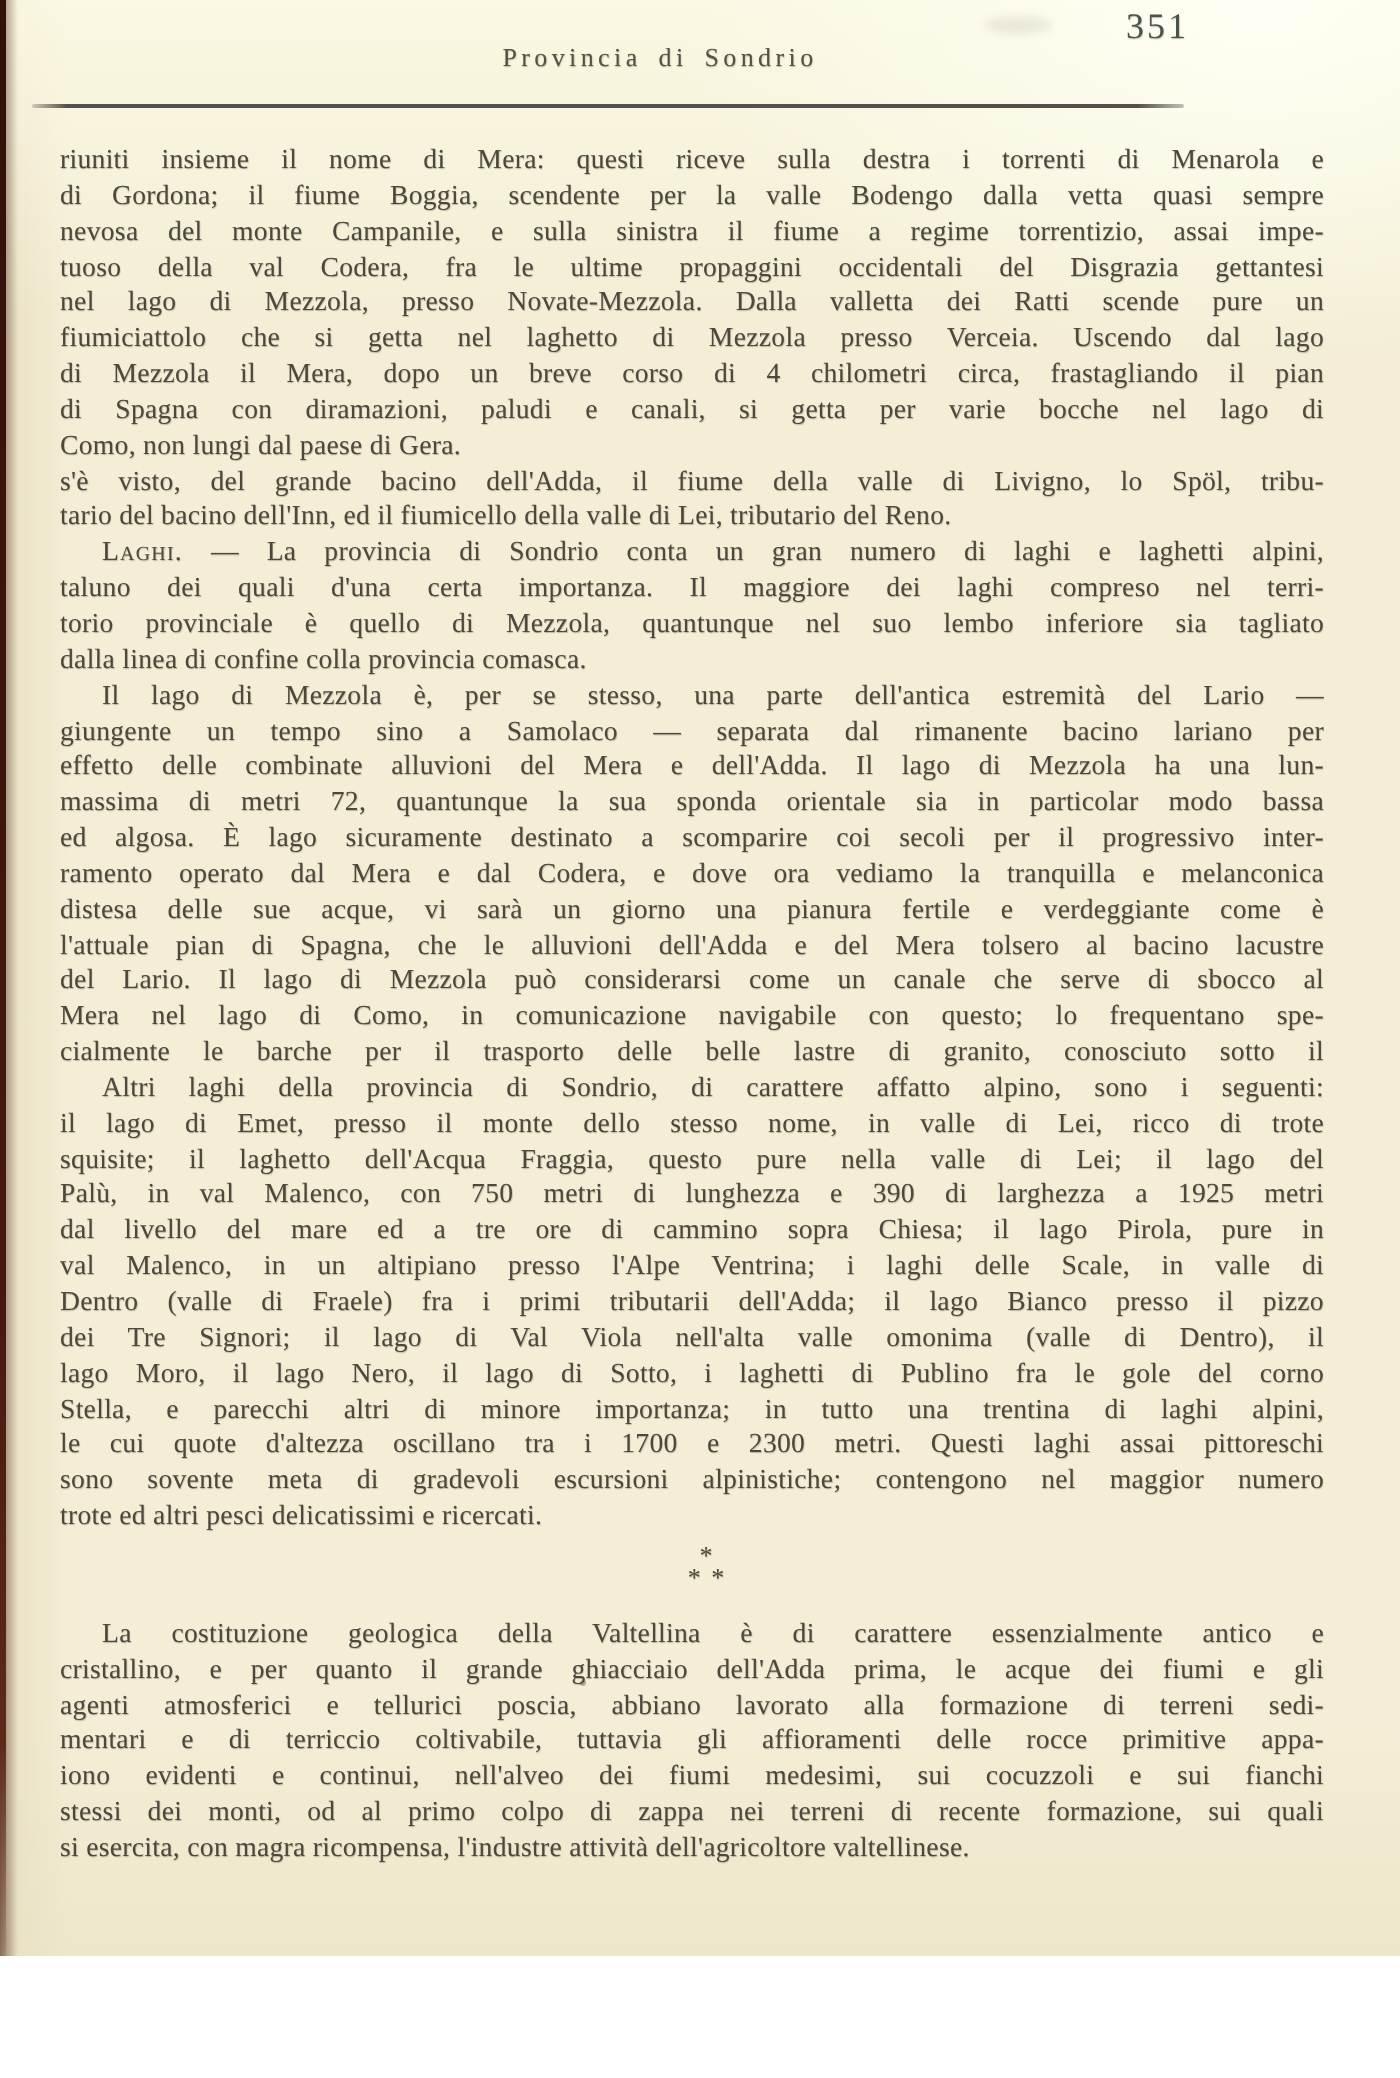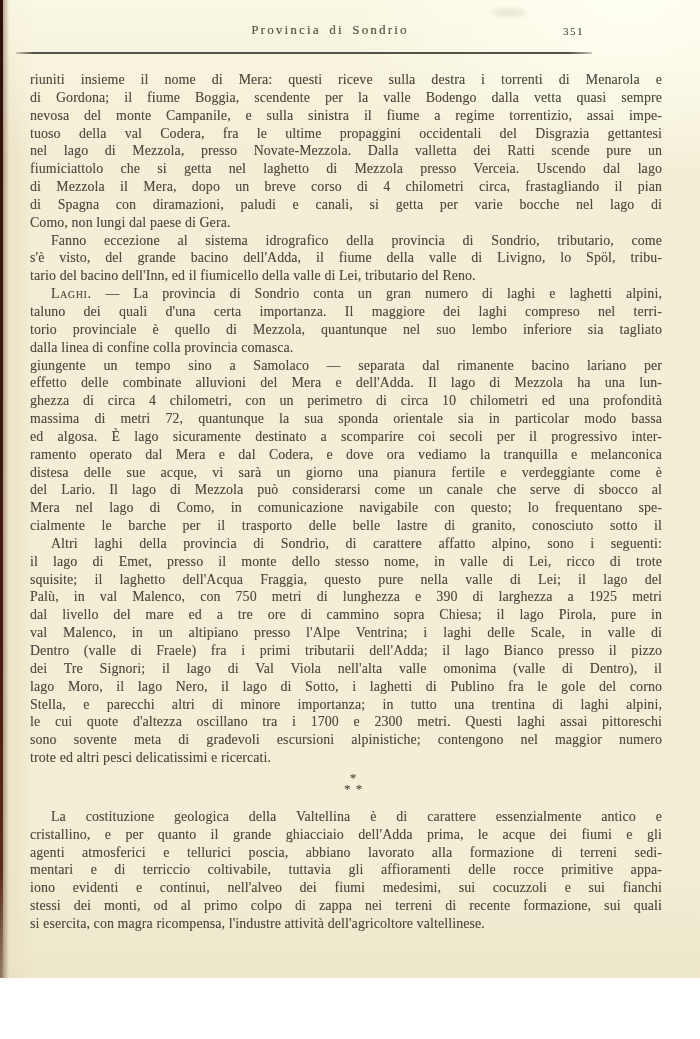--- a/index.html
+++ b/index.html
@@ -46,22 +46,22 @@
   .running-title {
     display: inline-block;
     font-size: 13px;
     letter-spacing: 2.2px;
     word-spacing: 3px;
     color: #575046;
     text-shadow: 0.3px 0.3px 0.6px rgba(87,80,70,0.4);
   }
   .page-number {
     position: absolute;
-    top: 25px; left: 563px;
-    font-size: 11px;
+    top: 3px; left: 563px;
+    font-size: 18px;
     letter-spacing: 1.5px;
     color: #4b544c;
     text-shadow: 0.3px 0.3px 0.6px rgba(75,84,76,0.4);
   }
   .header-rule {
     position: absolute;
     top: 52px; left: 16px;
     width: 576px; height: 2px;
     background: linear-gradient(to right, rgba(86,82,74,0.25), #55514a 3%, #55514a 96%, rgba(86,82,74,0.35));
     border-radius: 1px;
@@ -142,38 +142,38 @@
         <div class="line"><span>di Gordona; il fiume Boggia, scendente per la valle Bodengo dalla vetta quasi sempre</span></div>
         <div class="line"><span>nevosa del monte Campanile, e sulla sinistra il fiume a regime torrentizio, assai impe-</span></div>
         <div class="line"><span>tuoso della val Codera, fra le ultime propaggini occidentali del Disgrazia gettantesi</span></div>
         <div class="line"><span>nel lago di Mezzola, presso Novate-Mezzola. Dalla valletta dei Ratti scende pure un</span></div>
         <div class="line"><span>fiumiciattolo che si getta nel laghetto di Mezzola presso Verceia. Uscendo dal lago</span></div>
         <div class="line"><span>di Mezzola il Mera, dopo un breve corso di 4 chilometri circa, frastagliando il pian</span></div>
         <div class="line"><span>di Spagna con diramazioni, paludi e canali, si getta per varie bocche nel lago di</span></div>
         <div class="line last"><span>Como, non lungi dal paese di Gera.</span></div>
       </div>
       <div class="para indent">
-        <div class="line first"><span>Fanno eccezione al sistema idrografico della provincia di Sondrio, tributario, come</span></div>
         <div class="line"><span>s'è visto, del grande bacino dell'Adda, il fiume della valle di Livigno, lo Spöl, tribu-</span></div>
         <div class="line last"><span>tario del bacino dell'Inn, ed il fiumicello della valle di Lei, tributario del Reno.</span></div>
       </div>
       <div class="para indent">
         <div class="line first"><span class="smallcaps">Laghi.</span><span> — La provincia di Sondrio conta un gran numero di laghi e laghetti alpini,</span></div>
         <div class="line"><span>taluno dei quali d'una certa importanza. Il maggiore dei laghi compreso nel terri-</span></div>
         <div class="line"><span>torio provinciale è quello di Mezzola, quantunque nel suo lembo inferiore sia tagliato</span></div>
         <div class="line last"><span>dalla linea di confine colla provincia comasca.</span></div>
       </div>
       <div class="para indent">
+        <div class="line first"><span>Il lago di Mezzola è, per se stesso, una parte dell'antica estremità del Lario —</span></div>
         <div class="line"><span>giungente un tempo sino a Samolaco — separata dal rimanente bacino lariano per</span></div>
         <div class="line"><span>effetto delle combinate alluvioni del Mera e dell'Adda. Il lago di Mezzola ha una lun-</span></div>
-        <div class="line"><span>ghezza di circa 4 chilometri, con un perimetro di circa 10 chilometri ed una profondità</span></div>
         <div class="line"><span>massima di metri 72, quantunque la sua sponda orientale sia in particolar modo bassa</span></div>
         <div class="line"><span>ed algosa. È lago sicuramente destinato a scomparire coi secoli per il progressivo inter-</span></div>
         <div class="line"><span>ramento operato dal Mera e dal Codera, e dove ora vediamo la tranquilla e melanconica</span></div>
         <div class="line"><span>distesa delle sue acque, vi sarà un giorno una pianura fertile e verdeggiante come è</span></div>
+        <div class="line"><span>l'attuale pian di Spagna, che le alluvioni dell'Adda e del Mera tolsero al bacino lacustre</span></div>
         <div class="line"><span>del Lario. Il lago di Mezzola può considerarsi come un canale che serve di sbocco al</span></div>
         <div class="line"><span>Mera nel lago di Como, in comunicazione navigabile con questo; lo frequentano spe-</span></div>
         <div class="line"><span>cialmente le barche per il trasporto delle belle lastre di granito, conosciuto sotto il</span></div>
       </div>
       <div class="para indent">
         <div class="line first"><span>Altri laghi della provincia di Sondrio, di carattere affatto alpino, sono i seguenti:</span></div>
         <div class="line"><span>il lago di Emet, presso il monte dello stesso nome, in valle di Lei, ricco di trote</span></div>
         <div class="line"><span>squisite; il laghetto dell'Acqua Fraggia, questo pure nella valle di Lei; il lago del</span></div>
         <div class="line"><span>Palù, in val Malenco, con 750 metri di lunghezza e 390 di larghezza a 1925 metri</span></div>
         <div class="line"><span>dal livello del mare ed a tre ore di cammino sopra Chiesa; il lago Pirola, pure in</span></div>

